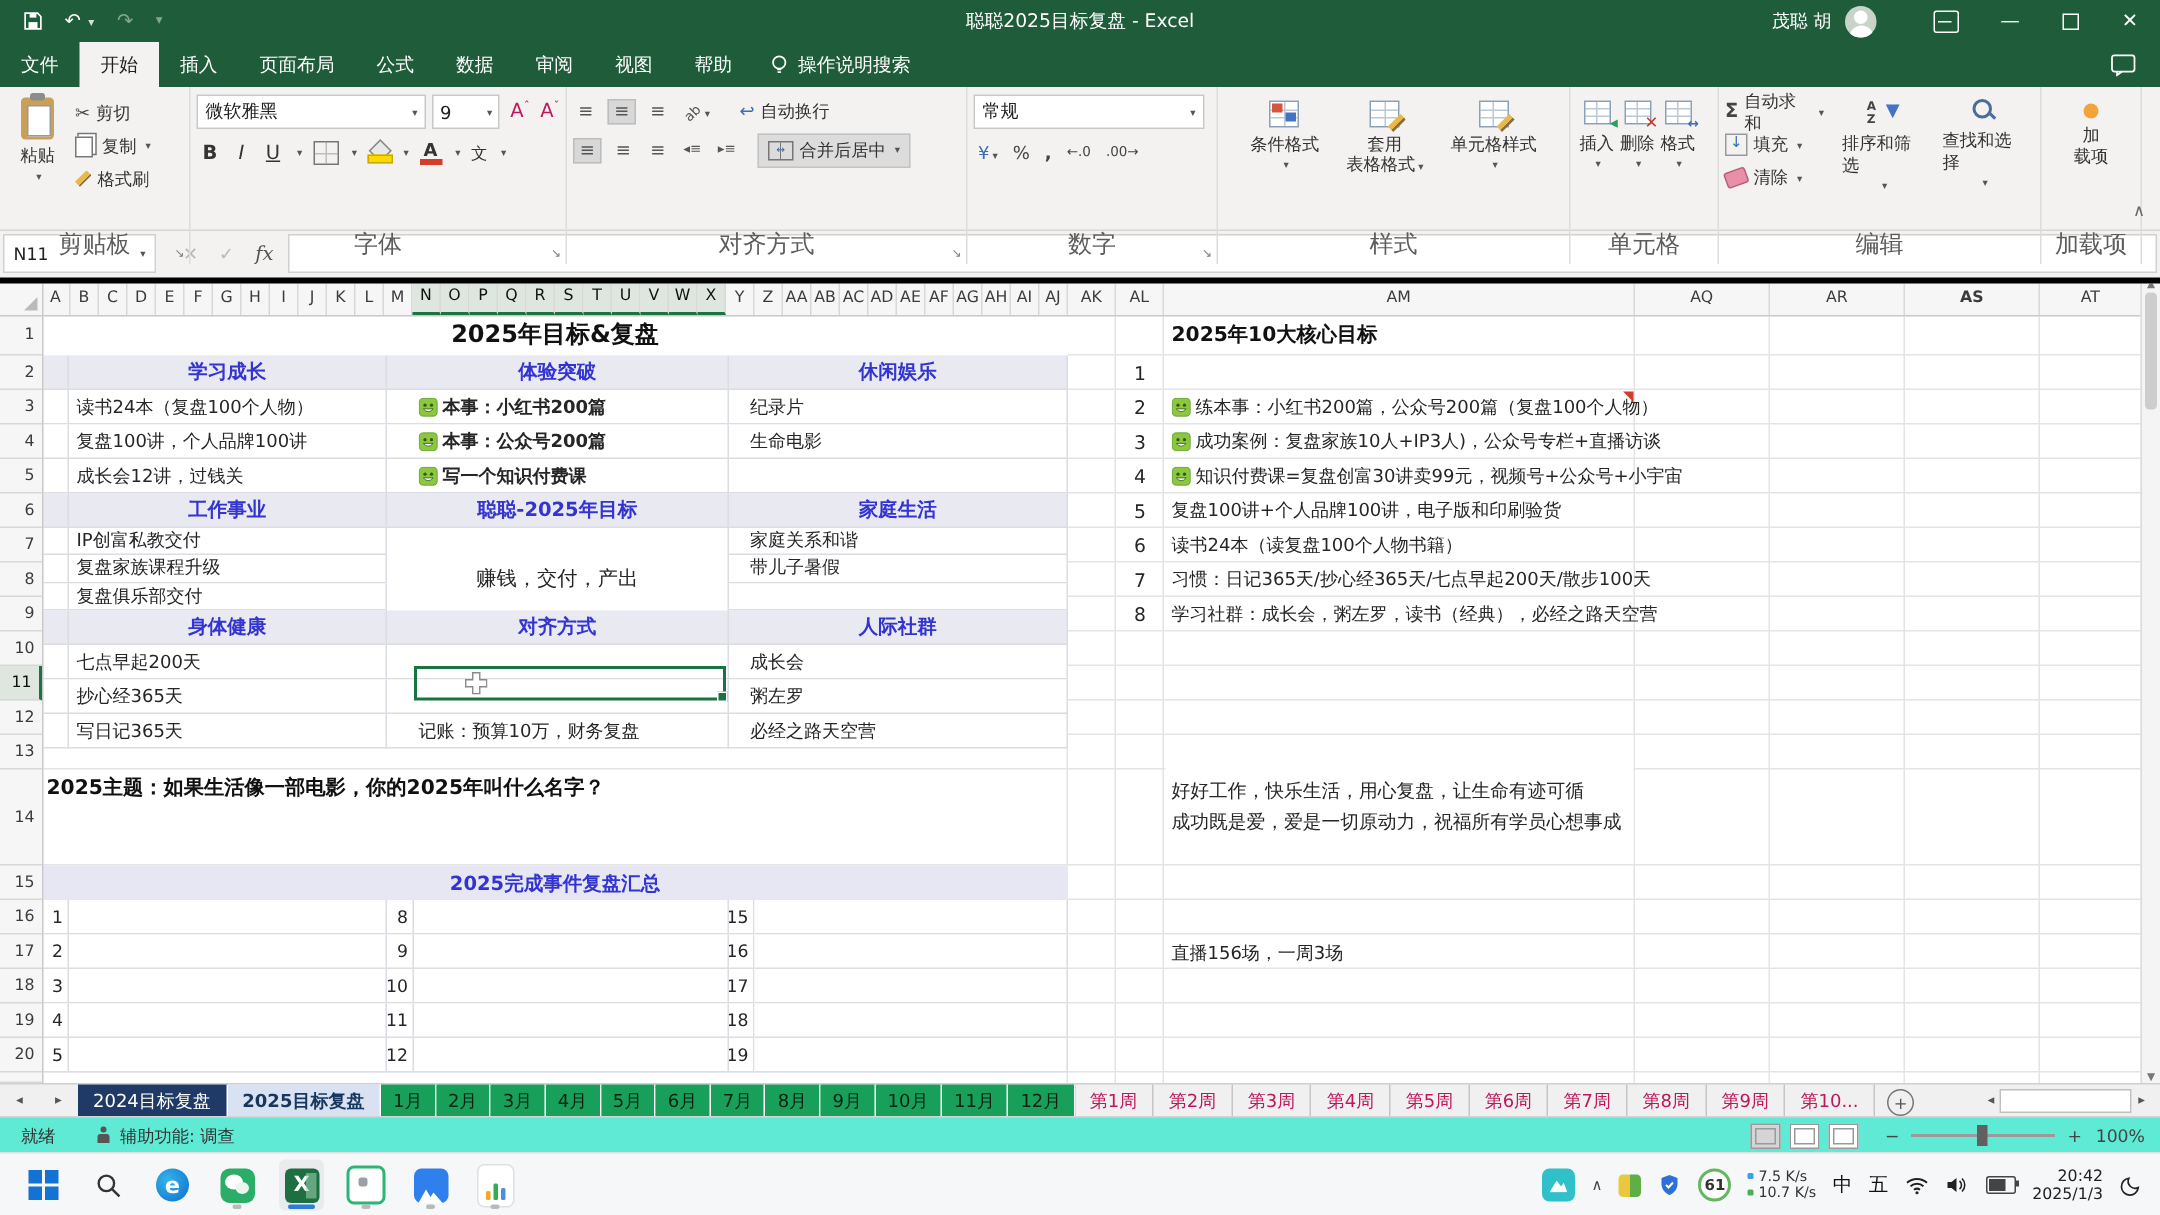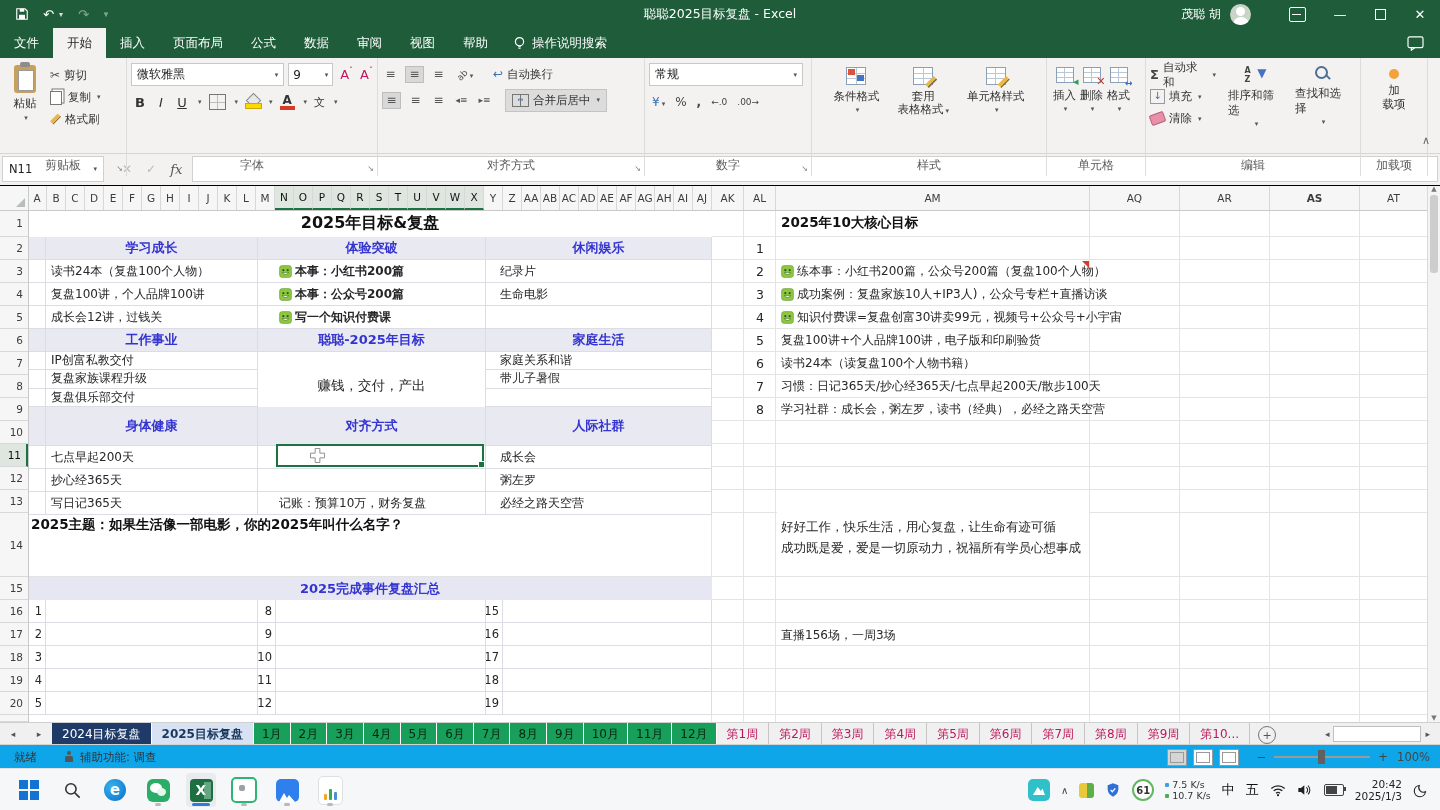--- a/index.html
+++ b/index.html
@@ -29,21 +29,21 @@
 display:flex;align-items:stretch;color:#fff;z-index:29;}
 .mtab{padding:0 14px;line-height:30px;font-size:12.5px;white-space:nowrap;}
 .mtab.active{background:#f3f2f1;color:#1f1f1f;}
 .msearch{display:flex;align-items:center;gap:7px;margin-left:12px;font-size:12.5px;}
 .chatbtn{margin-left:auto;margin-right:16px;display:flex;align-items:center;}
 
 
 #ribbon{position:absolute;left:0;top:58px;width:1440px;height:95px;background:#f3f2f1;
 border-bottom:1px solid #d6d6d6;display:flex;z-index:28;}
 .rg{position:relative;height:100%;border-right:1px solid #dcdcdc;padding:5px 4px 18px 4px;flex:0 0 auto;}
-.rg-label{position:absolute;bottom:2px;left:0;right:0;text-align:center;font-size:12px;color:#5c5c5c;}
+.rg-label{position:absolute;bottom:2px;left:0;right:0;text-align:center;font-size:16px;color:#5c5c5c;}
 .launcher{position:absolute;right:3px;bottom:3px;font-size:8px;color:#808080;}
 .rbtxt{font-size:11.5px;color:#333;}
 .dd{font-size:7px;color:#555;margin-left:2px;}
 .paste-btn{width:42px;height:68px;display:flex;flex-direction:column;align-items:center;justify-content:flex-start;gap:3px;}
 .clip-ic{width:22px;height:28px;background:#c9a05a;border-radius:3px;position:relative;margin-top:2px;}
 .clip-ic i{position:absolute;left:4px;top:5px;width:14px;height:19px;background:#fff;border:1px solid #999;}
 .clip-ic b{position:absolute;left:6px;top:-3px;width:10px;height:5px;background:#8c8c8c;border-radius:2px;}
 .mini-col{display:flex;flex-direction:column;gap:4px;margin-left:4px;margin-top:3px;}
 .mini-btn{display:flex;align-items:center;gap:4px;font-size:11.5px;color:#333;height:18px;}
 .ic-cut{font-size:12px;color:#4a4a4a;}
@@ -97,21 +97,21 @@
 .az-ic em{position:absolute;right:0;top:3px;color:#4472c4;font-size:12px;}
 .mag{width:14px;height:14px;position:relative;margin-bottom:4px;}
 .mag i{position:absolute;left:0;top:0;width:9px;height:9px;border:2px solid #4a6e96;border-radius:50%;}
 .mag b{position:absolute;left:10px;top:10px;width:6px;height:2px;background:#4a6e96;transform:rotate(45deg);}
 .addin-dot{width:10px;height:10px;border-radius:50%;background:#f2a33a;margin:6px auto 4px auto;}
 .addin-txt{font-size:11.5px;color:#333;text-align:center;line-height:14px;}
 .collapse{position:absolute;right:10px;bottom:6px;font-size:11px;color:#666;}
 
 
 #fbar{position:absolute;left:0;top:153px;width:1440px;height:32px;background:#f3f2f1;
-border-bottom:1px solid #000000;display:flex;align-items:center;z-index:27;}
+border-bottom:4px solid #000000;display:flex;align-items:center;z-index:27;}
 .namebox{width:88px;height:24px;background:#fff;border:1px solid #d0d0d0;margin-left:2px;
 display:flex;align-items:center;justify-content:space-between;padding:0 6px;font-size:11.5px;}
 .fbicons{display:flex;align-items:center;gap:14px;margin:0 10px 0 18px;color:#b9b9b9;font-size:12px;}
 .fx{color:#555;font-style:italic;font-family:"DejaVu Serif","Liberation Serif",serif;font-size:13px;}
 .finput{flex:1;height:24px;background:#fff;border:1px solid #d0d0d0;margin-right:2px;}
 
 
 #corner{position:absolute;left:0;top:185px;width:28px;height:25px;background:#f5f6f5;border-right:1px solid #c9c9c9;border-bottom:1px solid #c9c9c9;z-index:10;}
 #corner:after{content:"";position:absolute;right:3px;bottom:3px;border-left:9px solid transparent;border-bottom:9px solid #b9bdb9;}
 #colhdrs{position:absolute;left:28px;top:185px;width:1400px;height:25px;display:flex;z-index:9;background:#f5f6f5;border-bottom:1px solid #c9c9c9;}
@@ -161,21 +161,21 @@
 .stab{padding:0 10px;display:flex;align-items:center;white-space:nowrap;border-right:1px solid #c6c6c6;}
 .stab.navy{background:var(--navy);color:#fff;border-right:1px solid #fff;}
 .stab.selected{background:#d9e2f2;color:#17375e;font-weight:bold;border-right:1px solid #fff;}
 .stab.green{background:var(--tabgreen);color:#08230f;border-right:1px solid #fff;padding:0 8px;}
 .stab.plain{background:transparent;color:#be185d;}
 .plus-tab{width:16px;height:16px;border:1px solid #767676;border-radius:50%;display:flex;align-items:center;justify-content:center;
 font-size:11px;color:#555;margin:3px 8px 0 8px;}
 .hscroll{display:flex;align-items:center;gap:4px;margin:0 6px 0 auto;}
 .htrack{width:86px;height:14px;background:#fff;border:1px solid #c0c0c0;}
 
-#statusbar{position:absolute;left:0;top:744px;width:1440px;height:24px;background:#0ea5e9;border-top:1px solid #d4d4d4;
+#statusbar{position:absolute;left:0;top:744px;width:1440px;height:24px;background:#5eead4;border-top:1px solid #d4d4d4;
 display:flex;align-items:center;z-index:20;font-size:11.5px;color:#333;}
 .acc-ic{width:12px;height:12px;position:relative;margin:0 5px 0 26px;}
 .acc-ic i{position:absolute;left:4px;top:0;width:4px;height:4px;border-radius:50%;background:#555;}
 .acc-ic b{position:absolute;left:2px;top:5px;width:8px;height:6px;background:#555;border-radius:2px 2px 0 0;}
 .viewics{display:flex;gap:6px;margin-left:auto;margin-right:18px;}
 .vic{width:18px;height:15px;border:1px solid #9a9a9a;background:#fff;position:relative;}
 .vic.on{background:#d5d5d5;}
 .vic:after{content:"";position:absolute;inset:2px;border:1px solid #9a9a9a;}
 .zoomer{display:flex;align-items:center;gap:8px;margin-right:10px;color:#444;}
 .ztrack{width:96px;height:2px;background:#9a9a9a;position:relative;}
@@ -689,21 +689,21 @@
             <div class="tcell c1pad" style="height: 23px; width: 212px;">复盘家族课程升级</div>
             <div class="tcell c1pad" style="height: 23px; width: 212px;">复盘俱乐部交付</div>
           </div>
           <div class="tcell merged-center" style="width: 228px; height: 69px;">赚钱，交付，产出</div>
           <div style="display: flex; flex-direction: column; width: 226px;">
             <div class="tcell c3pad" style="height: 23px; width: 226px;">家庭关系和谐</div>
             <div class="tcell c3pad" style="height: 23px; width: 226px;">带儿子暑假</div>
             <div class="tcell c3pad" style="height: 23px; width: 226px;"></div>
           </div>
         </div>
-        <div class="trow" style="height: 39px;">
+        <div class="trow" style="height: 23px;">
           <div class="tcell band" style="width: 18px;"></div>
           <div class="tcell band" style="width: 212px;">身体健康</div>
           <div class="tcell band" style="width: 228px;">对齐方式</div>
           <div class="tcell band" style="width: 226px;">人际社群</div>
         </div>
         <div class="trow" style="height: 23px;">
           <div class="tcell" style="width: 18px;"></div>
           <div class="tcell c1pad" style="width: 212px;">七点早起200天</div>
           <div class="tcell c1pad" style="width: 228px;"></div>
           <div class="tcell c3pad" style="width: 226px;">成长会</div>

